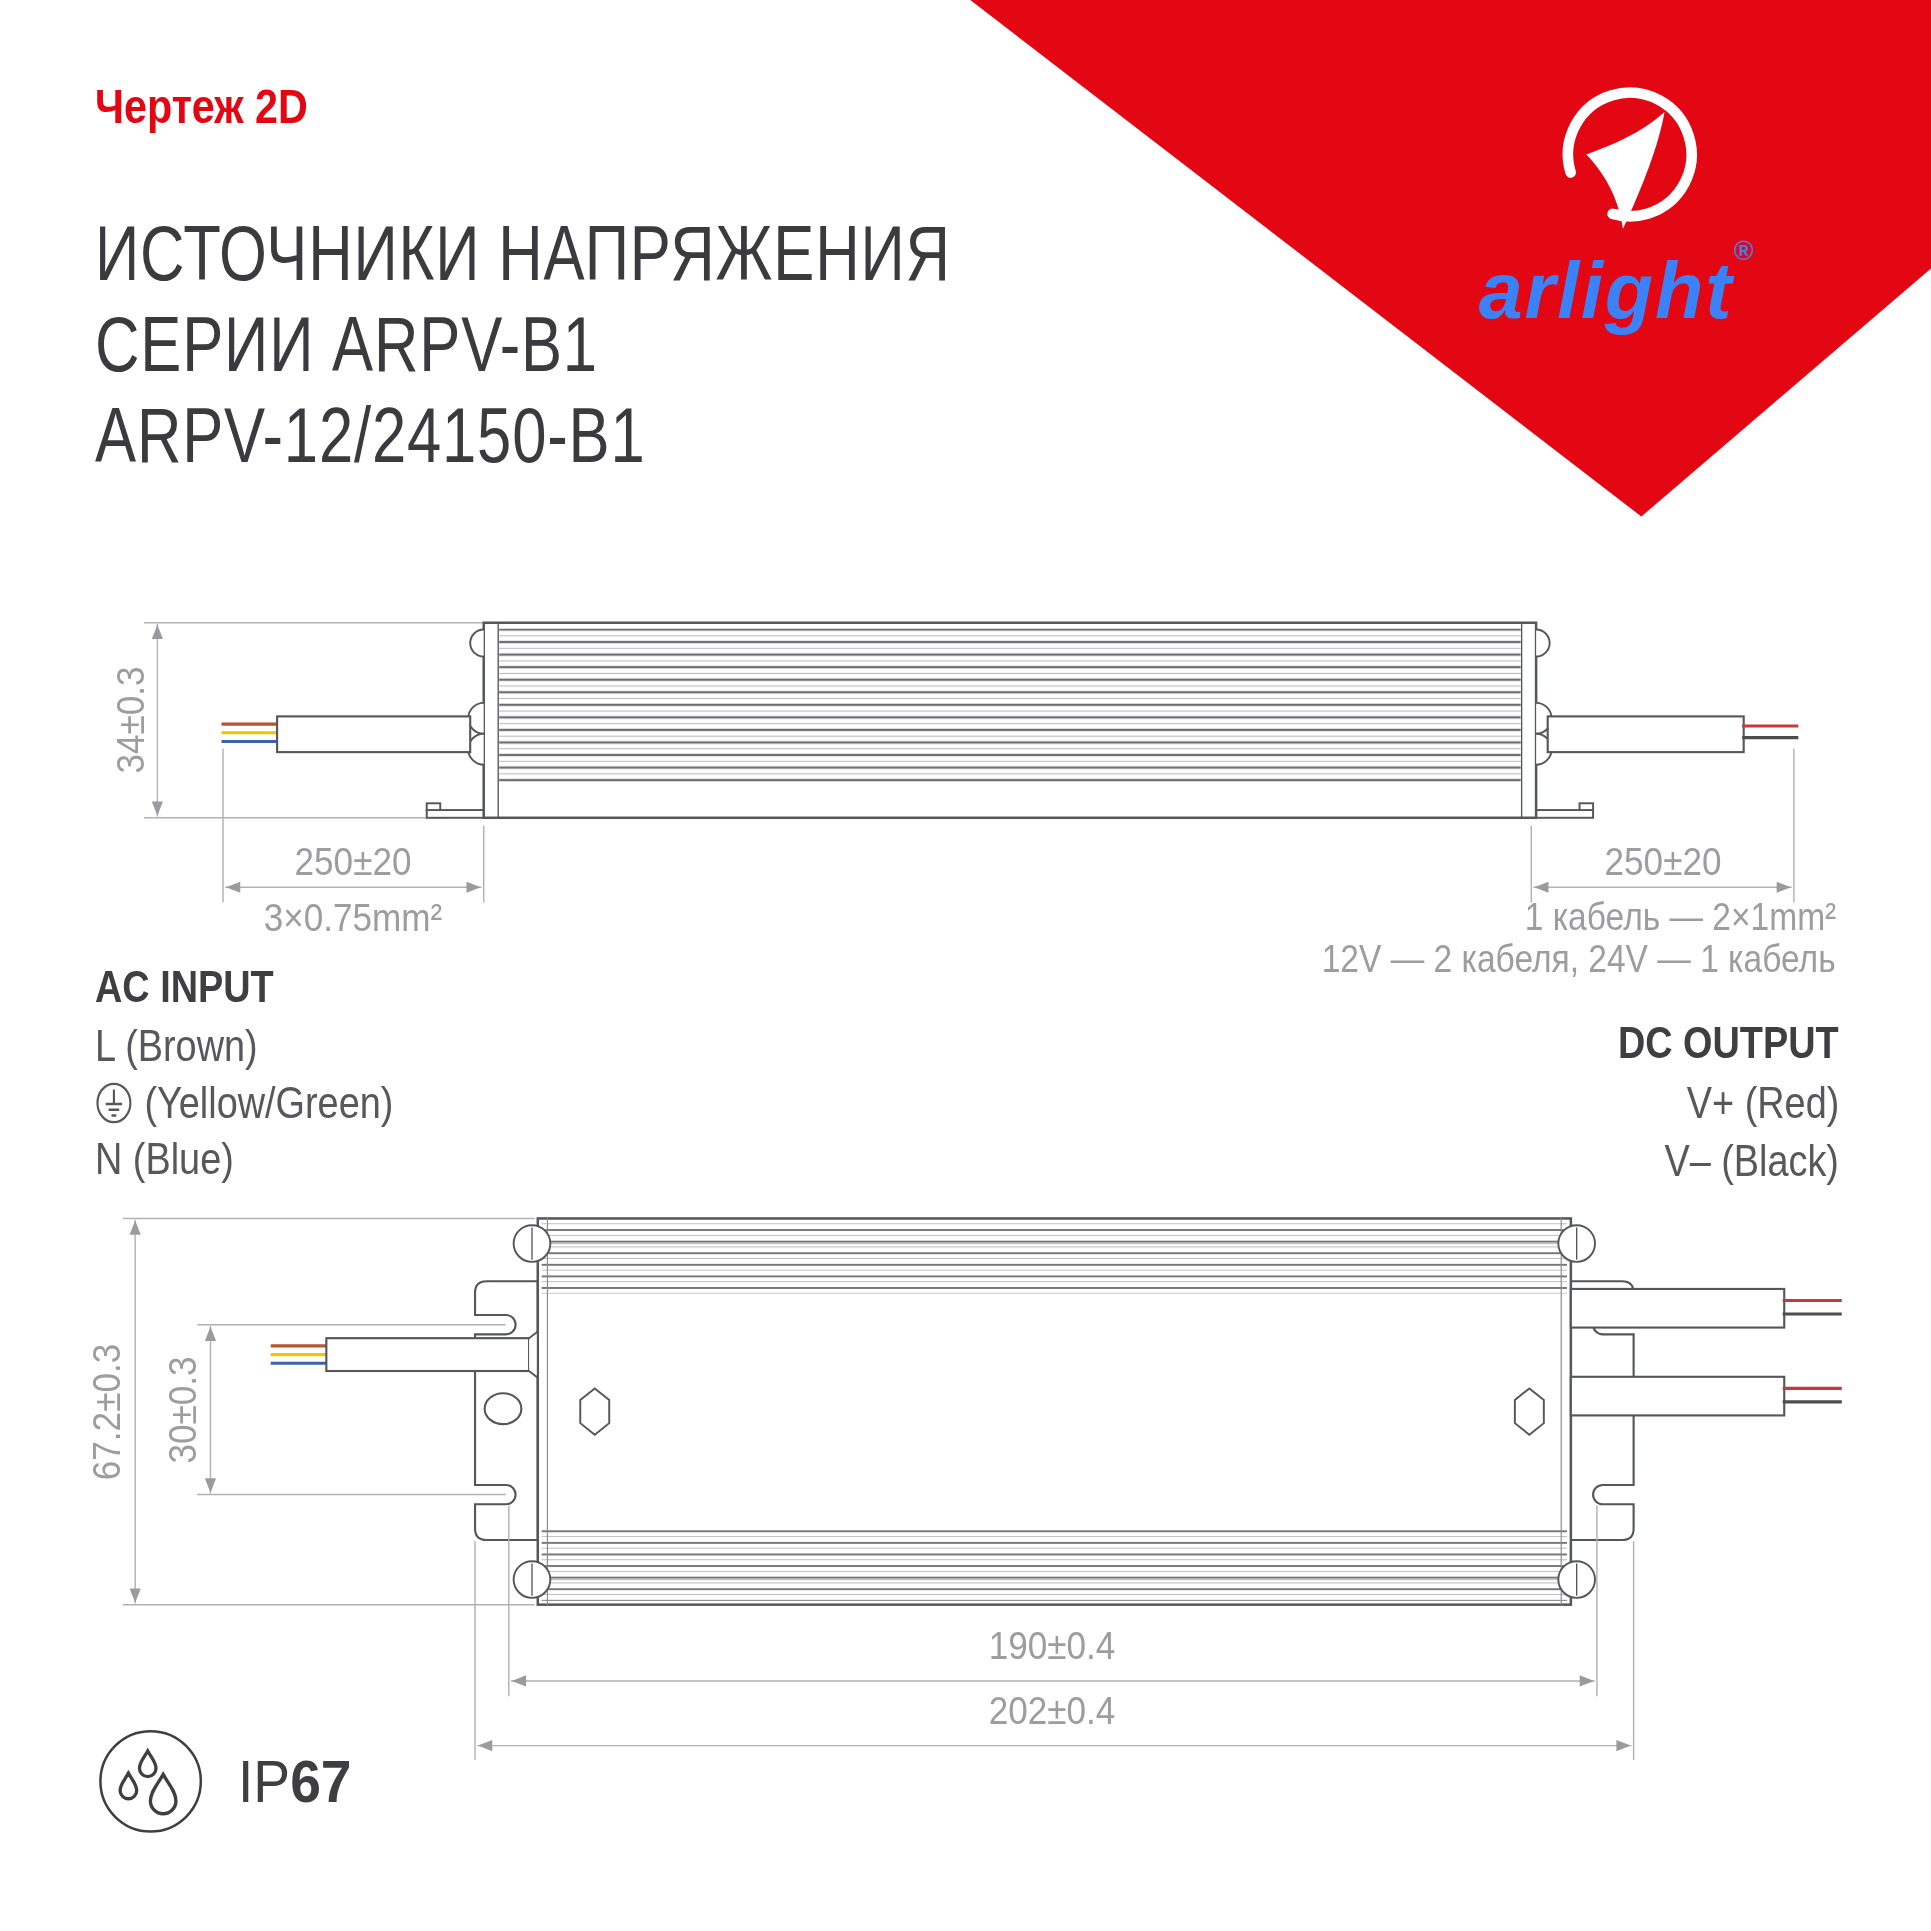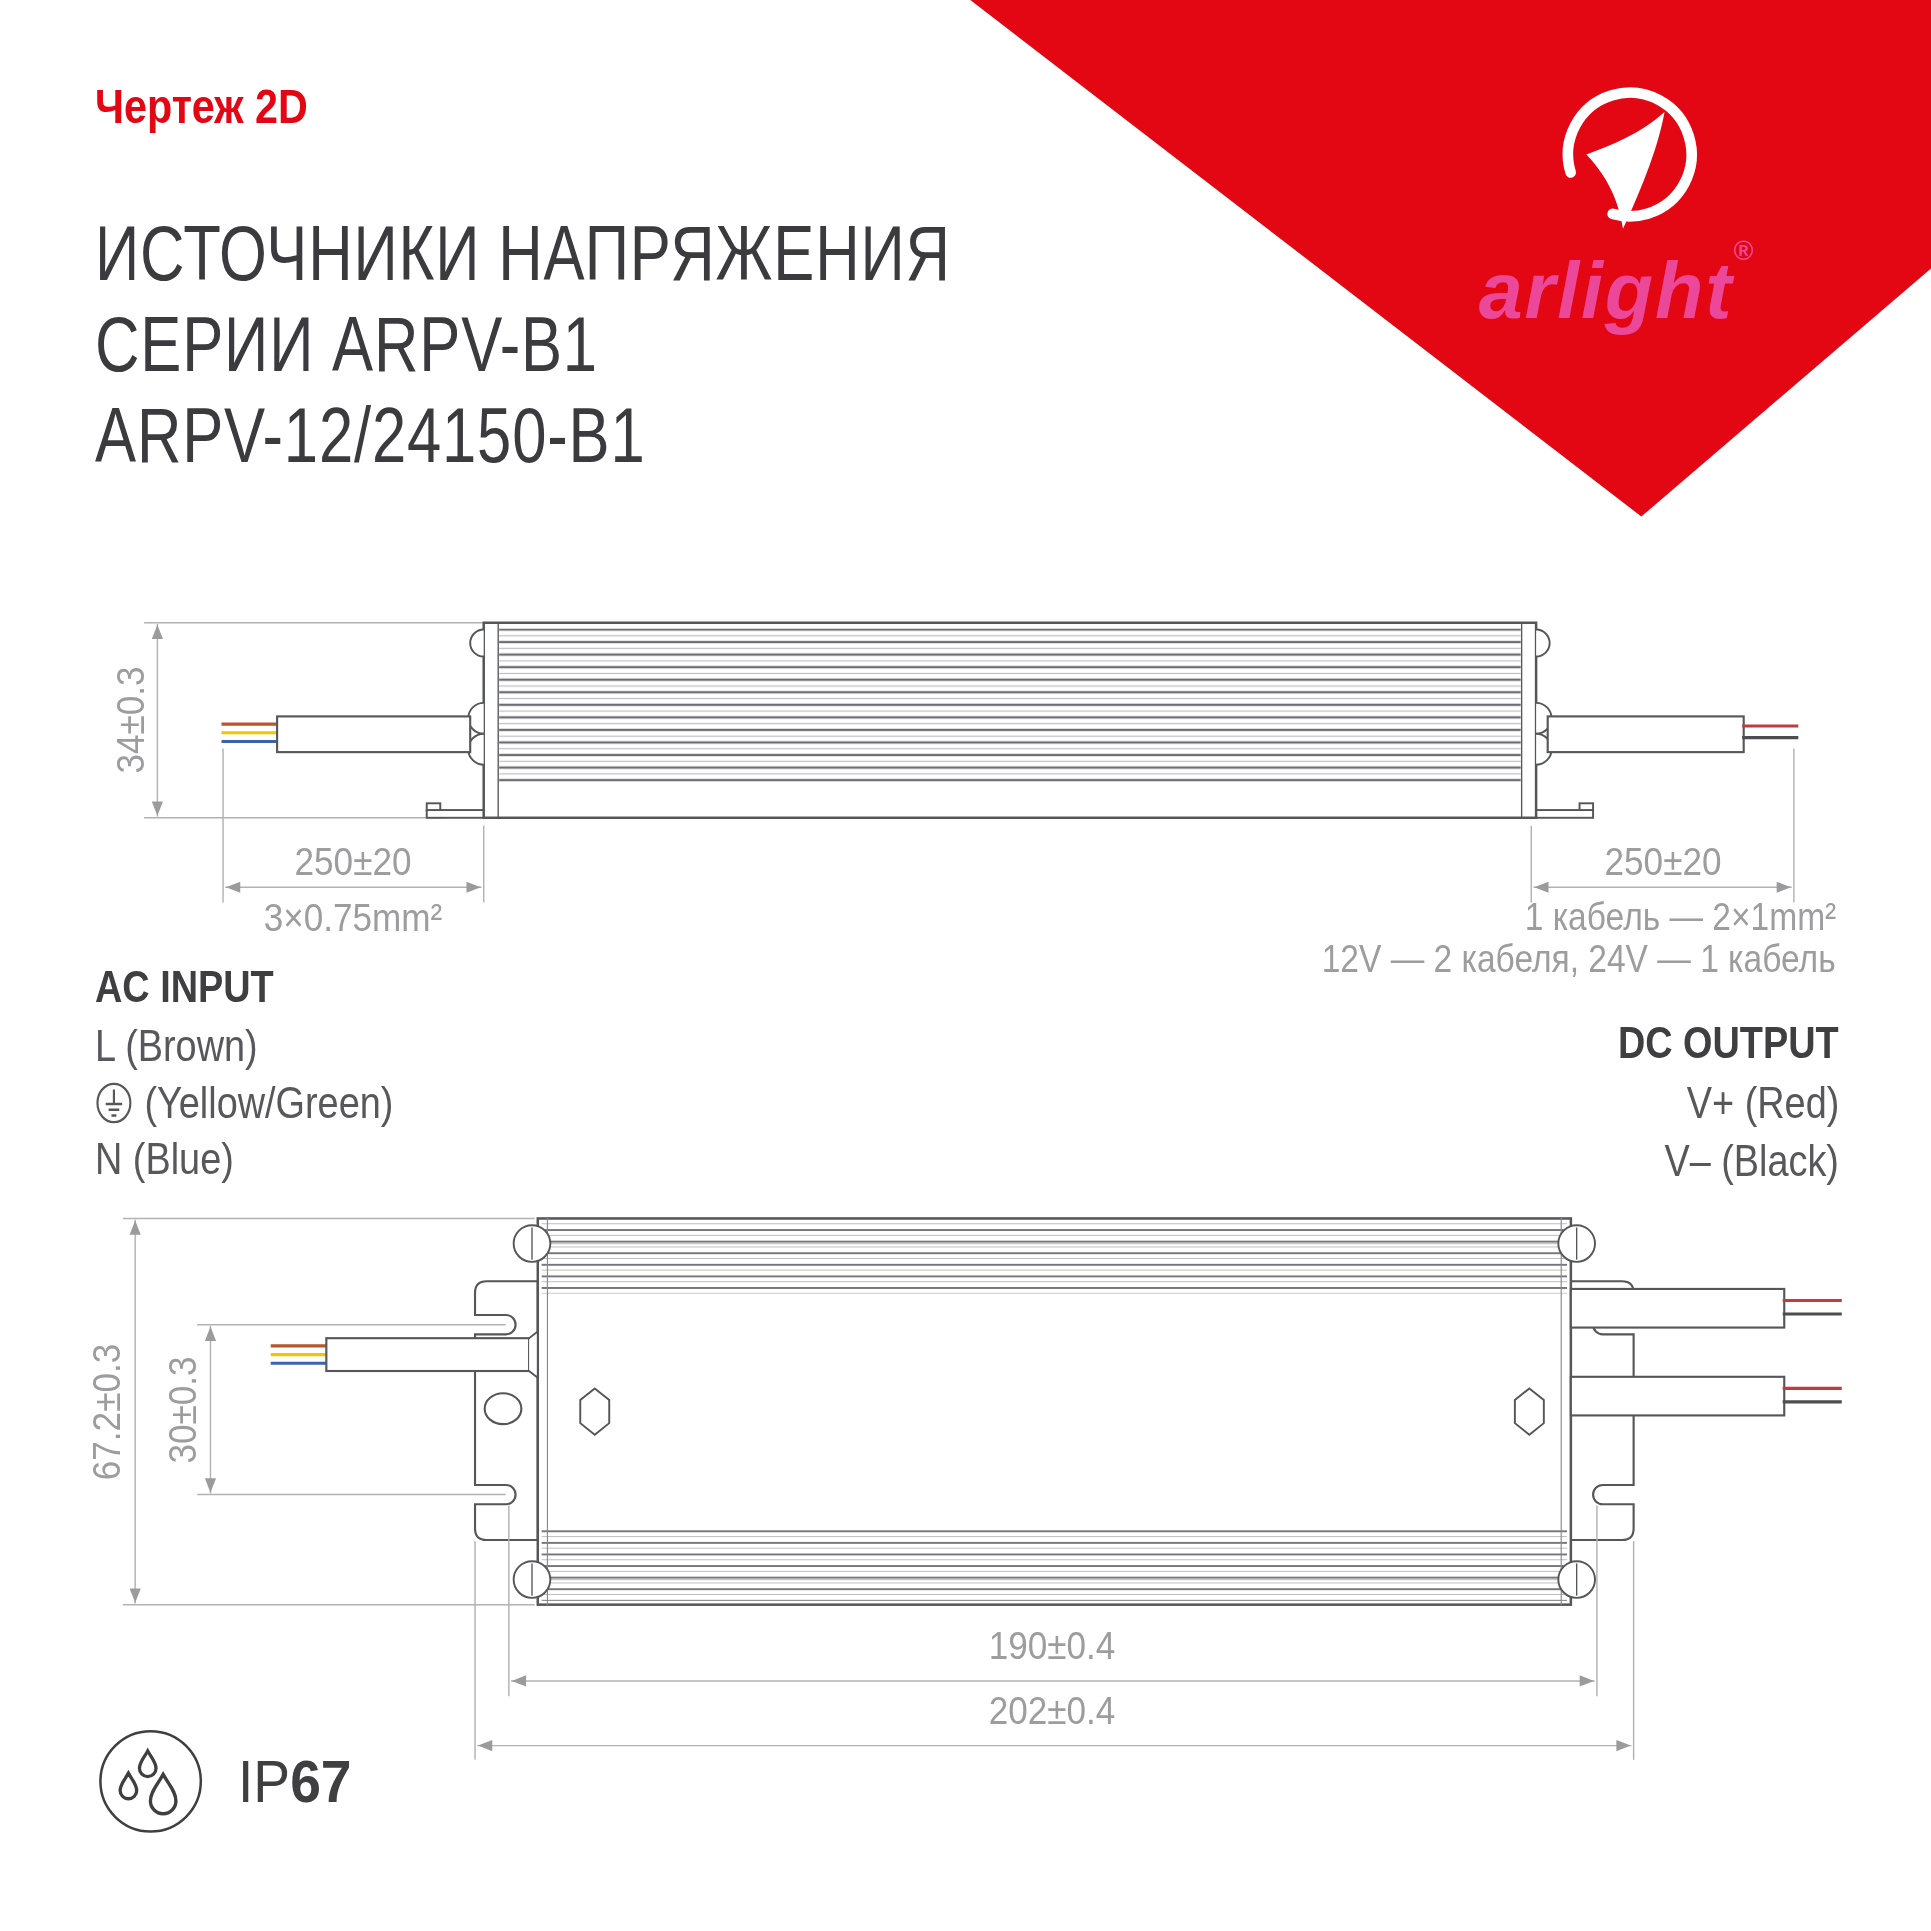--- a/index.html
+++ b/index.html
@@ -12,21 +12,21 @@
   .left-anchor{transform:translateY(-50%) scaleX(0.86);transform-origin:0 50%;}
   .right-anchor{transform:translateY(-50%) scaleX(0.86);transform-origin:100% 50%;text-align:right;}
   .center-anchor{transform:translate(-50%,-50%) scaleX(0.9);}
   .rot-anchor{transform:translate(-50%,-50%) rotate(-90deg) scaleX(0.9);}
   .tag{font-size:48px;font-weight:bold;color:#e30613;transform:scaleX(0.86);transform-origin:0 0;}
   .title{font-size:77px;line-height:91px;color:#3b3b3f;transform:scaleX(0.80);transform-origin:0 0;letter-spacing:1px;}
   .dimtxt{font-size:39px;color:#9d9da0;}
   .lbl{font-size:44px;}
   .lbl-bold{font-size:44px;font-weight:bold;color:#3f3f42;}
   .earth-row{display:flex;align-items:center;gap:13.5px;}
-  .logo-text{font-size:79px;font-weight:bold;font-style:italic;color:#ec4899;letter-spacing:1.9px;
+  .logo-text{font-size:79px;font-weight:bold;font-style:italic;color:#3b82f6;letter-spacing:1.9px;
     transform:translate(-50%,-50%);}
   .logo-text sup{font-size:27px;font-style:normal;vertical-align:58px;letter-spacing:0;}
   .ip-text{font-size:60px;color:#3f3f42;transform:translateY(-50%) scaleX(0.92);transform-origin:0 50%;}
   .ip-text .b{font-weight:bold;}
 </style>
 </head>
 <body>
 
 <div class="canvas">
 

